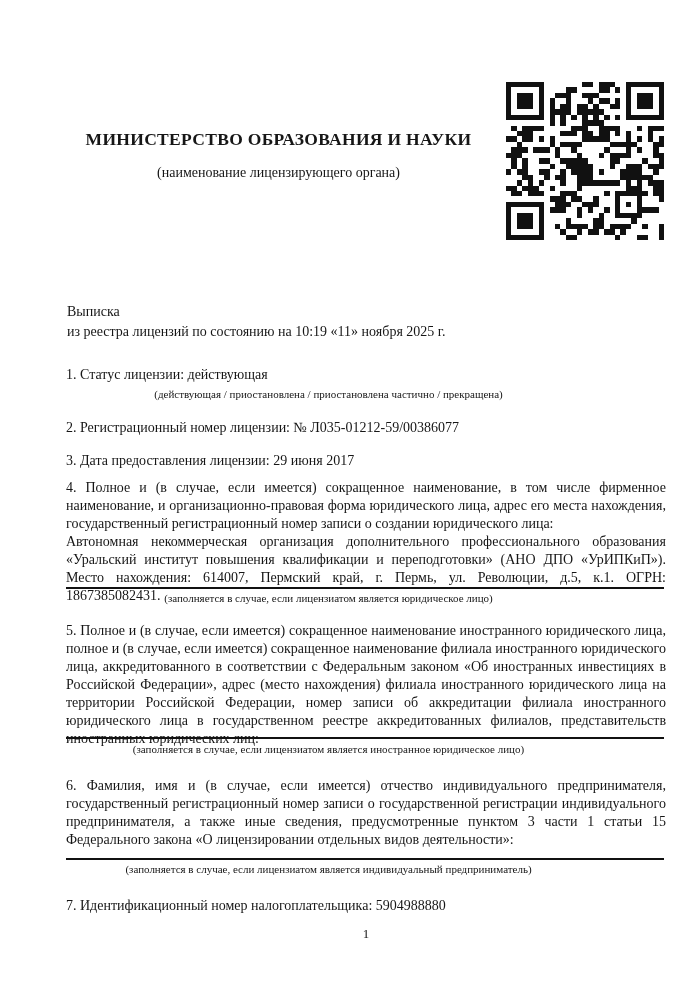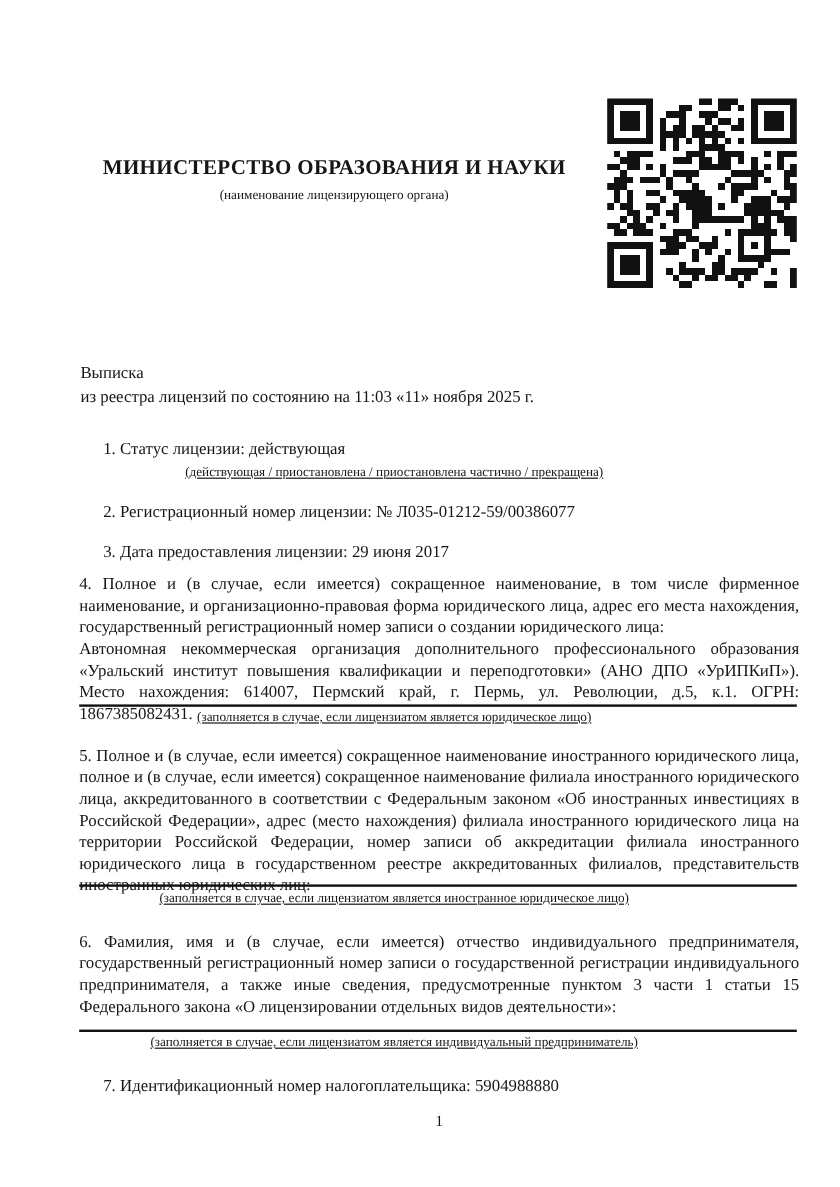--- a/index.html
+++ b/index.html
@@ -17,61 +17,59 @@
     top: 126px; left: 60px; width: 437px;
     text-align: center;
   }
   .m-line {
     font-size: 17.5px;
     font-weight: bold;
     line-height: 27px;
     letter-spacing: 0.3px;
   }
   .m-cap {
-    font-size: 11px;
+    font-size: 14px;
     line-height: 14px;
-    margin-top: 3px;
+    margin-top: 13px;
     font-family: Liberation Serif, serif;
   }
   .qr {
     position: absolute;
     top: 82px; left: 506px;
     width: 158px; height: 158px;
   }
   .title-block {
     position: absolute;
     top: 302px; left: 67px; width: 598px;
     text-align: left;
     font-size: 14px;
     line-height: 20px;
   }
   .item {
     position: absolute;
     left: 66px; width: 600px;
     font-size: 14px;
     line-height: 18px;
-    margin-left: 20px;
   }
   .para-group {
     position: absolute;
     left: 66px; width: 600px;
   }
   .para {
     margin: 0;
     font-size: 14px;
     line-height: 18px;
     text-align: justify;
   }
   .caption {
     position: absolute;
     left: 66px; width: 525px;
     text-align: center;
     font-size: 11px;
     line-height: 13px;
-    text-decoration: underline;
   }
   .rule {
     position: absolute;
     left: 66px; width: 598px;
     border-top: 2px solid #111111;
     height: 0;
   }
   .page-number {
     position: absolute;
     top: 926px; left: 67px; width: 598px;
@@ -491,21 +489,21 @@
         <rect x="11" y="28" width="1" height="1" fill="#111111"></rect>
         <rect x="12" y="28" width="1" height="1" fill="#111111"></rect>
         <rect x="20" y="28" width="1" height="1" fill="#111111"></rect>
         <rect x="24" y="28" width="1" height="1" fill="#111111"></rect>
         <rect x="25" y="28" width="1" height="1" fill="#111111"></rect>
         <rect x="28" y="28" width="1" height="1" fill="#111111"></rect>
       </svg></div>
 
   <div class="title-block">
     <div>Выписка</div>
-    <div>из реестра лицензий по состоянию на 11:03 «11» ноября 2025 г.</div>
+    <div>из реестра лицензий по состоянию на 10:19 «11» ноября 2025 г.</div>
   </div>
 
   <div class="item" style="top:366px">1. Статус лицензии: действующая</div>
   <div class="caption" style="top:388px">(действующая / приостановлена / приостановлена частично / прекращена)</div>
 
   <div class="item" style="top:419px">2. Регистрационный номер лицензии: № Л035-01212-59/00386077</div>
 
   <div class="item" style="top:452px">3. Дата предоставления лицензии: 29 июня 2017</div>
 
   <div class="para-group" style="top:479px">

